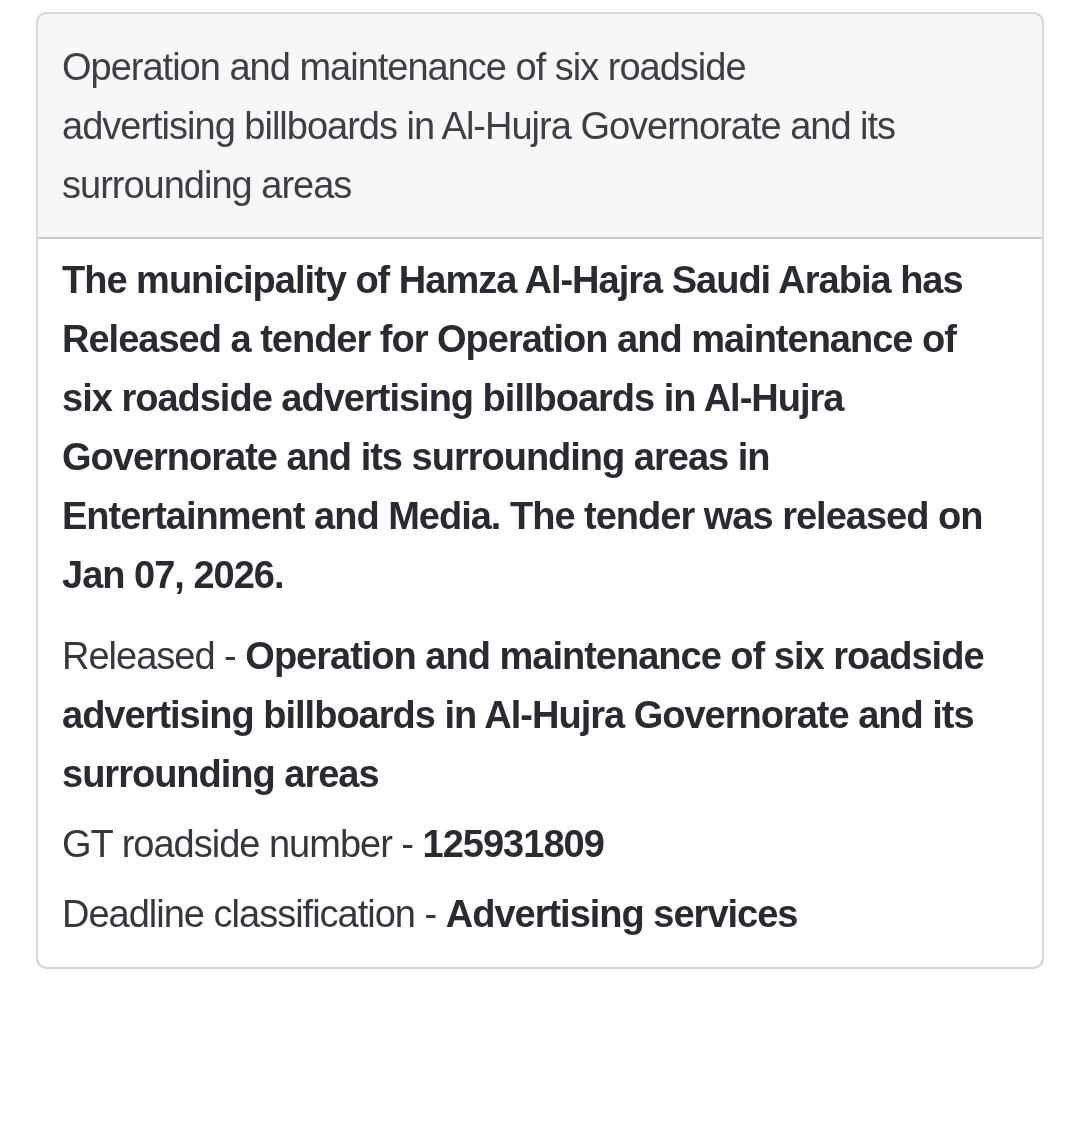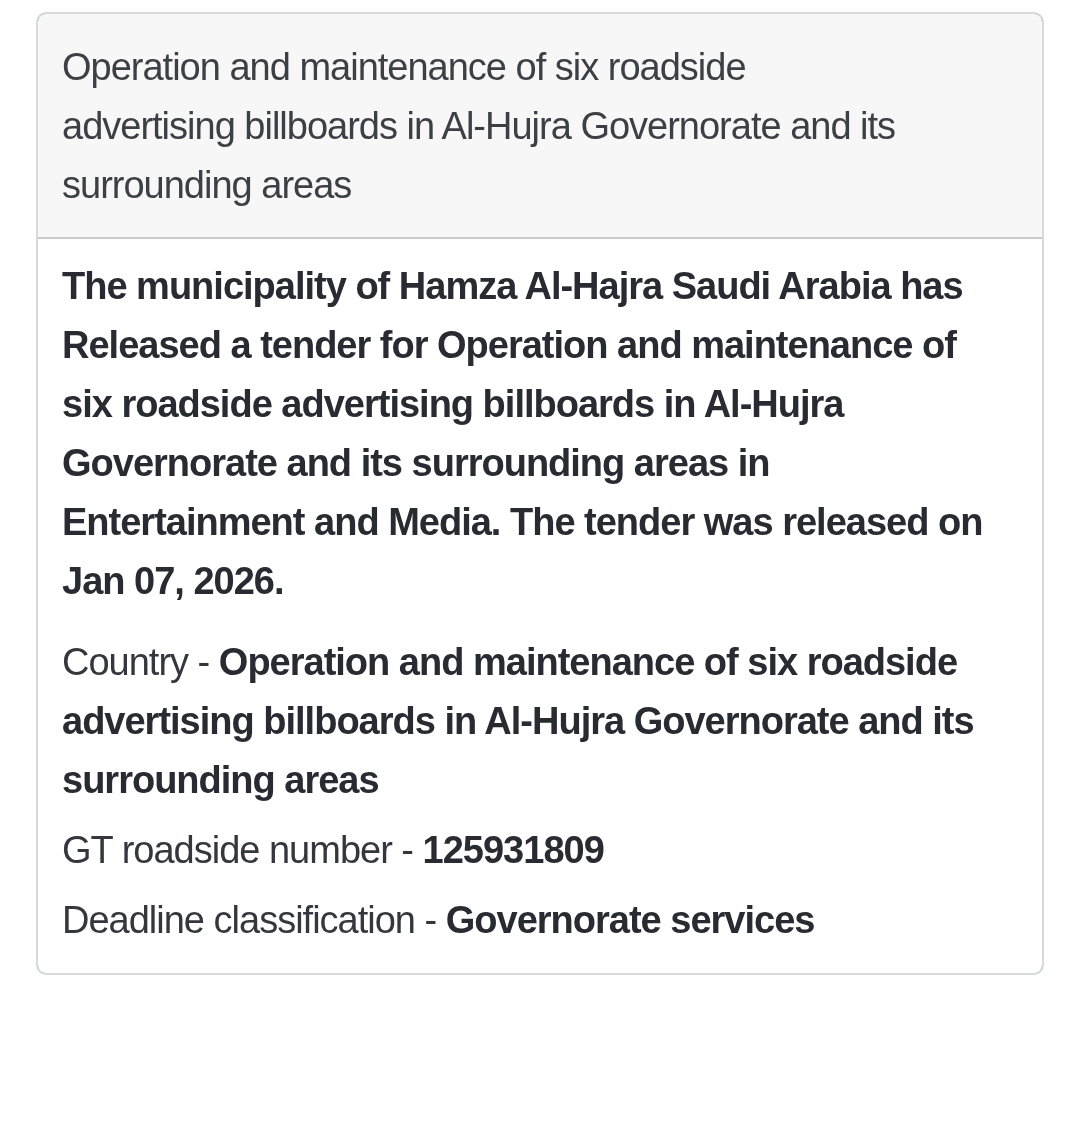--- a/index.html
+++ b/index.html
@@ -28,21 +28,21 @@
   .title {
     font-size: 38px;
     line-height: 59px;
     letter-spacing: -1px;
     font-weight: 400;
     color: #3c3f45;
     white-space: pre-line;
   }
   .card-body {
     background: #ffffff;
-    padding: 18px 24px 23px 24px;
+    padding: 12px 24px 23px 24px;
   }
   .card-body p {
     margin: 0;
     font-size: 38px;
     line-height: 59px;
     letter-spacing: -1px;
     white-space: pre-line;
   }
   .intro {
     margin-bottom: 22px !important;
@@ -73,22 +73,22 @@
   </div>
   <div class="card-body">
     <p class="intro"><span class="semi">The municipality of Hamza Al-Hajra Saudi Arabia has
 Released a tender for </span><span class="strong">Operation and maintenance of
 six roadside advertising billboards in Al-Hujra
 Governorate and its surrounding areas</span><span class="semi"> in
 Entertainment and Media. The tender was released on
 Jan 07, 2026.</span></p>
 
 
-    <p class="field"><span class="label">Country - </span><span class="value">Operation and maintenance of six roadside
+    <p class="field"><span class="label">Released - </span><span class="value">Operation and maintenance of six roadside
 advertising billboards in Al-Hujra Governorate and its
 surrounding areas</span></p>
 
 
     <p class="field"><span class="label">GT roadside number - </span><span class="value">125931809</span></p>
 
-    <p class="field"><span class="label">Deadline classification - </span><span class="value">Governorate services</span></p>
+    <p class="field"><span class="label">Deadline classification - </span><span class="value">Advertising services</span></p>
   </div>
 </div>
 
 </body></html>

